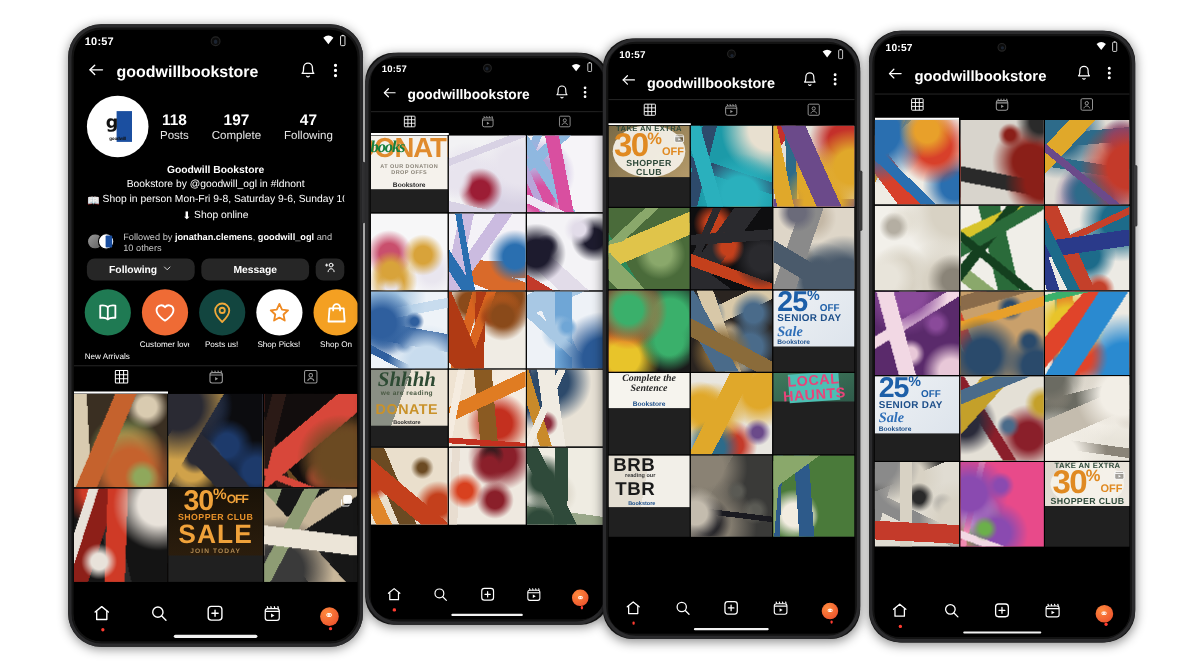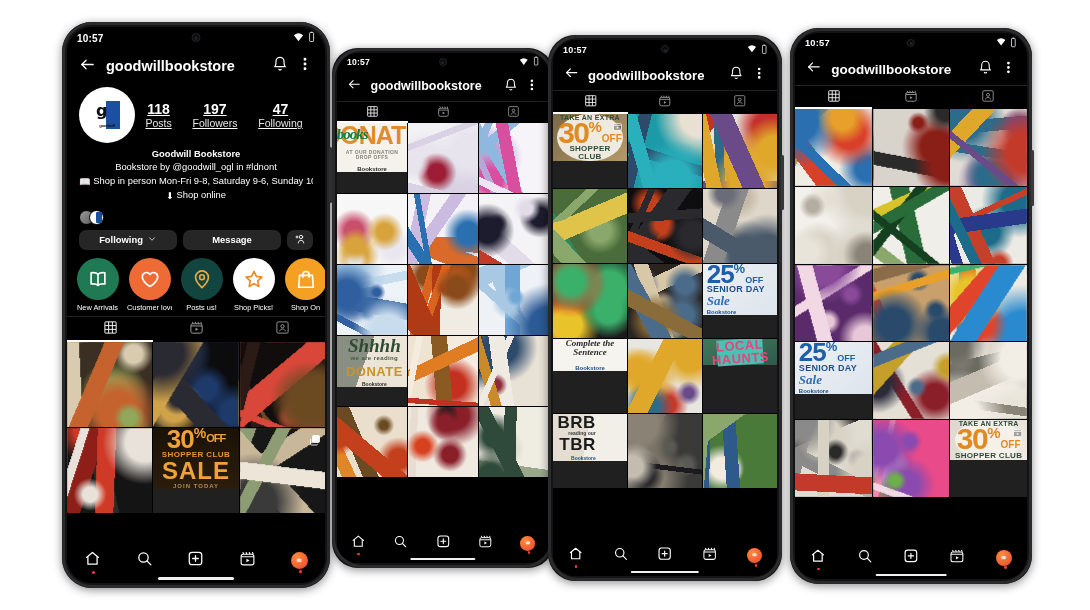--- a/index.html
+++ b/index.html
@@ -37,21 +37,21 @@
   .profrow { display:flex; align-items:center; }
   .avatar { border-radius:50%; background:#fff; position:relative; flex:0 0 auto;
             display:flex; align-items:center; justify-content:center; overflow:hidden; }
   .gw-mark { position:relative; background:#fff; }
   .gw-blue { position:absolute; right:0; top:0; bottom:0; background:#1b4fa0; }
   .gw-g { position:absolute; left:8%; top:6%; color:#111; font-weight:700;
           font-family:"DejaVu Sans", sans-serif; line-height:1; }
   .gw-word { position:absolute; left:0; right:0; bottom:1px; text-align:center;
              color:#111; font-weight:700; letter-spacing:-.2px; }
   .stats { display:flex; flex:1; justify-content:space-around; }
-  .stat { text-align:center; color:#fff;text-decoration:underline; }
+  .stat { text-align:center; color:#fff; }
   .stat b { display:block; font-weight:700; }
   .stat span { display:block; color:#e6e6e6; }
 
   .bio { color:#fff; }
   .bio .name { font-weight:700; }
   .bio .line { white-space:nowrap; overflow:hidden;text-align:center; }
   .bio .link { color:#e8e8e8; }
   .emoji { display:inline-block; vertical-align:-1px; }
 
   .followedby { display:flex; align-items:center; color:#c7c7c7; }
@@ -155,39 +155,40 @@
               <div class="gw-word" style="font-size:4.2px">goodwill</div>
             </div>
           </div>
           <div class="stats">
             <div class="stat">
               <b style="font-size:14.0px">118</b>
               <span style="font-size:10.5px">Posts</span>
             </div>
             <div class="stat">
               <b style="font-size:14.0px">197</b>
-              <span style="font-size:10.5px">Followers</span>
+              <span style="font-size:10.5px">Complete</span>
             </div>
             <div class="stat">
               <b style="font-size:14.0px">47</b>
               <span style="font-size:10.5px">Following</span>
             </div>
           </div>
         </div>
         <div class="bio" style="padding:2.0px 12.0px;font-size:9.4px;line-height:13.4px">
           <div class="name line">Goodwill Bookstore</div>
           <div class="line">Bookstore by @goodwill_ogl in #ldnont</div>
           <div class="line"><span class="emoji">📖</span> Shop in person Mon-Fri 9-8, Saturday 9-6, Sunday 10-5</div>
           <div class="line"><span class="emoji">⬇</span> Shop online</div>
         </div>
         <div class="followedby" style="padding:5.0px 12.0px 4.0px;font-size:8.4px;gap:7.0px">
           <span class="fb-avs" style="width:26.0px;height:15.0px">
             <i class="a1" style="width:15.0px;height:15.0px"></i>
             <i class="a2" style="width:15.0px;height:15.0px;left:10.0px"></i>
           </span>
+          <span class="fb-text">Followed by <b>jonathan.clemens</b>, <b>goodwill_ogl</b> and 10 others</span>
         </div>
         <div class="actions" style="padding:1.0px 12.0px;gap:6.0px">
           <span class="btn" style="height:20.0px;font-size:9.4px;gap:4.0px">Following<span><svg width="10" height="10" viewBox="0 0 24 24" fill="none" stroke="#fff" stroke-width="1.8" stroke-linecap="round" stroke-linejoin="round">
                 <path d="M6 9l6 6 6-6"></path>
               </svg></span></span>
           <span class="btn" style="height:20.0px;font-size:9.4px">Message</span>
           <span class="btn sq" style="height:20.0px;width:26.0px">
             <span><svg width="12" height="12" viewBox="0 0 24 24" fill="none" stroke="#fff" stroke-width="1.8" stroke-linecap="round" stroke-linejoin="round">
                 <circle cx="14" cy="8" r="3.4"></circle>
                 <path d="M8.5 20c0-3.2 2.5-5.4 5.5-5.4s5.5 2.2 5.5 5.4"></path>
@@ -196,21 +197,21 @@
           </span>
         </div>
         <div class="highlights" style="padding:7.0px 8.0px 4.0px;gap:7.0px">
           <div class="hl" style="width:45.0px">
             <span class="hl-ring" style="width:42.0px;height:42.0px;background:#1f7a53">
               <svg width="22" height="22" viewBox="0 0 24 24" fill="none" stroke="#ffffff" stroke-width="1.8" stroke-linecap="round" stroke-linejoin="round">
                 <path d="M12 6.6C10.3 5.2 7.8 4.7 4.5 5.2v12.3c3.3-.5 5.8 0 7.5 1.4 1.7-1.4 4.2-1.9 7.5-1.4V5.2c-3.3-.5-5.8 0-7.5 1.4z"></path>
                 <path d="M12 6.6v12.3"></path>
               </svg>
             </span>
-            <span class="hl-lbl" style="font-size:7.4px;display:block;margin-top:3.0px">New Arrivals</span>
+            <span class="hl-lbl" style="font-size:7.4px;display:block;margin-top:14px">New Arrivals</span>
           </div>
           <div class="hl" style="width:45.0px">
             <span class="hl-ring" style="width:42.0px;height:42.0px;background:#ef6b35">
               <svg width="22" height="22" viewBox="0 0 24 24" fill="none" stroke="#ffffff" stroke-width="1.8" stroke-linecap="round" stroke-linejoin="round">
                 <path d="M12 20.2S3.6 15 3.6 9.6a4.6 4.6 0 0 1 8.4-2.6 4.6 4.6 0 0 1 8.4 2.6c0 5.4-8.4 10.6-8.4 10.6z"></path>
               </svg>
             </span>
             <span class="hl-lbl" style="font-size:7.4px;display:block;margin-top:3.0px">Customer love!</span>
           </div>
           <div class="hl" style="width:45.0px">
@@ -423,21 +424,21 @@
             <div class="art" style="background-image:radial-gradient(circle at 14% 41%, #2f5f9e 0, #2f5f9e 18%, transparent 42%),radial-gradient(circle at 57% 39%, #2f5f9e 0, #2f5f9e 6%, transparent 15%),radial-gradient(circle at 4% 7%, #9fc2e0 0, #9fc2e0 22%, transparent 51%),radial-gradient(circle at 73% 94%, #c8dcee 0, #c8dcee 19%, transparent 43%),linear-gradient(28deg, transparent 13%, #2f5f9e 13%, #2f5f9e 20%, transparent 20%),linear-gradient(169deg, transparent 23%, #c8dcee 23%, #c8dcee 34%, transparent 34%),linear-gradient(10deg, transparent 33%, #2f5f9e 33%, #2f5f9e 53%, transparent 53%),radial-gradient(circle at 45% 68%, #2f5f9e 0, #2f5f9e 6%, transparent 15%),radial-gradient(circle at 18% 42%, #2f5f9e 0, #2f5f9e 20%, transparent 45%),linear-gradient(140deg, #eef3f8, #eef3f8);"></div>
           </div>
           <div class="cell" title="orange books with mug">
             <div class="art" style="background-image:linear-gradient(49deg, transparent 4%, #b03a14 4%, #b03a14 19%, transparent 19%),linear-gradient(67deg, transparent 11%, #b03a14 11%, #b03a14 32%, transparent 32%),radial-gradient(circle at 70% 32%, #8a4a1a 0, #8a4a1a 14%, transparent 33%),radial-gradient(circle at 69% 24%, #d9641f 0, #d9641f 11%, transparent 26%),radial-gradient(circle at 54% 33%, #b03a14 0, #b03a14 7%, transparent 16%),linear-gradient(110deg, transparent 36%, #d9641f 36%, #d9641f 45%, transparent 45%),linear-gradient(92deg, transparent 34%, #b03a14 34%, #b03a14 47%, transparent 47%),radial-gradient(circle at 75% 6%, #8a4a1a 0, #8a4a1a 17%, transparent 39%),linear-gradient(106deg, transparent 24%, #d9641f 24%, #d9641f 34%, transparent 34%),radial-gradient(circle at 27% 15%, #8a4a1a 0, #8a4a1a 12%, transparent 27%),linear-gradient(19deg, #f0ece4, #f0ece4);"></div>
           </div>
           <div class="cell" title="blue book stack">
             <div class="art" style="background-image:radial-gradient(circle at 52% 46%, #6fa6d6 0, #6fa6d6 8%, transparent 18%),radial-gradient(circle at 42% 54%, #a8c8e4 0, #a8c8e4 13%, transparent 30%),radial-gradient(circle at 99% 87%, #2b5a96 0, #2b5a96 20%, transparent 46%),linear-gradient(42deg, transparent 35%, #a8c8e4 35%, #a8c8e4 44%, transparent 44%),linear-gradient(90deg, transparent 37%, #6fa6d6 37%, #6fa6d6 58%, transparent 58%),linear-gradient(156deg, transparent 3%, #a8c8e4 3%, #a8c8e4 23%, transparent 23%),linear-gradient(67deg, transparent 36%, #a8c8e4 36%, #a8c8e4 53%, transparent 53%),linear-gradient(153deg, #eef2f7, #eef2f7);"></div>
           </div>
           <div class="cell" title="shhhh we are reading closed">
             <div class="art" style="">
-              <div class="promo" style="background:linear-gradient(110deg,#8a8f84 0 42%,#ece4d6 42%);justify-content:flex-end;padding-right:6%">
+              <div class="promo" style="background:linear-gradient(110deg,#8a8f84 0 42%,#ece4d6 42%);padding-right:6%">
                 <div style="text-align:center">
                   <div style="font-family:'Liberation Serif',serif;font-style:italic;color:#2d4a33;font-size:19px;line-height:1">Shhhh</div>
                   <div style="color:#4a5a44;font-size:6px;letter-spacing:.4px">we are reading</div>
                   <div style="color:#c9922a;font-size:13px;letter-spacing:.5px;margin-top:4px">DONATE</div>
                   <div style="color:#2a2a2a;font-size:5px;margin-top:4px">Bookstore</div>
                 </div>
               </div>
             </div>
           </div>
           <div class="cell" title="canada day maple books">

